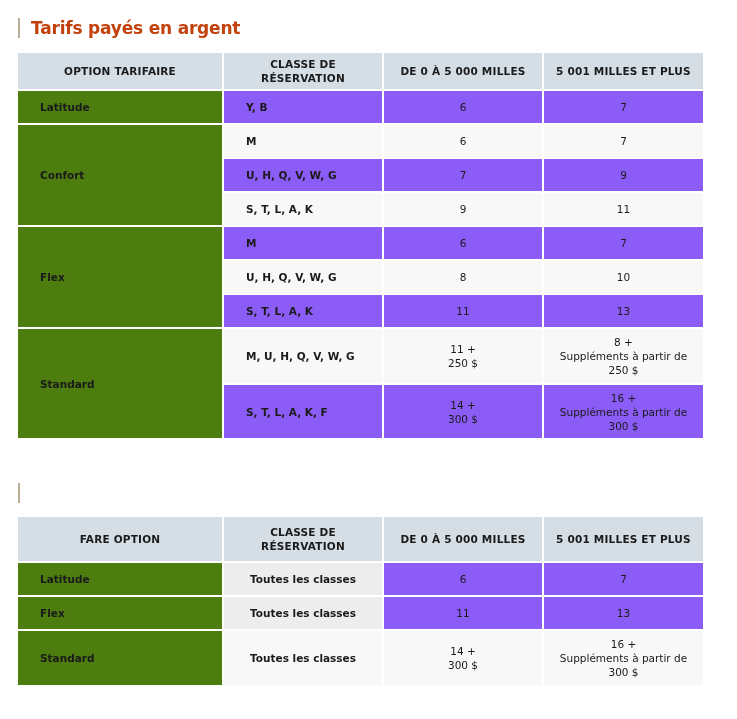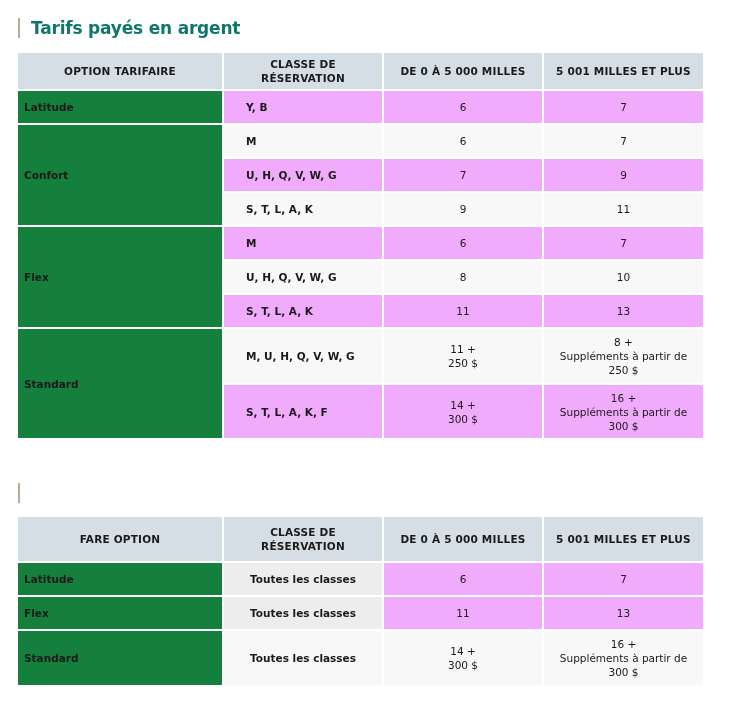--- a/index.html
+++ b/index.html
@@ -1,26 +1,26 @@
 <!DOCTYPE html>
 <html><head>
 <meta charset="utf-8">
 <style>
   html, body { margin: 0; padding: 0; background: #ffffff; }
   body { width: 737px; height: 719px; position: relative; font-family: "DejaVu Sans", "Liberation Sans", sans-serif; color: #1a1a1a; overflow: hidden; }
   .section-title { position: absolute; left: 18px; height: 22px; display: flex; align-items: center; }
   .section-title .bar { width: 2px; height: 20px; background: #b8ab98; margin-right: 11px; }
-  .section-title .txt { font-size: 17px; font-weight: bold; letter-spacing: -0.2px; color: #0f766e; }
+  .section-title .txt { font-size: 17px; font-weight: bold; letter-spacing: -0.2px; color: #c2410c; }
   table { position: absolute; left: 18px; border-collapse: separate; border-spacing: 2px; margin: -2px; table-layout: fixed; }
   th { background: #d5dee5; font-size: 10.5px; font-weight: bold; text-transform: uppercase; color: #1a1a1a; text-align: center; padding: 0 4px; line-height: 14px; letter-spacing: 0.2px; }
   td { font-size: 10.5px; font-weight: normal; padding: 0; line-height: 14px; }
-  td.opt { background: #15803d; font-weight: bold; padding-left: 6px; text-align: left; }
+  td.opt { background: #4d7c0f; font-weight: bold; padding-left: 22px; text-align: left; }
   td.cls { font-weight: bold; padding-left: 22px; text-align: left; }
   td.num { text-align: center; }
-  tr.odd td.cls, tr.odd td.num { background: #f0abfc; }
+  tr.odd td.cls, tr.odd td.num { background: #8b5cf6; }
   tr.even td.cls, tr.even td.num { background: #f8f8f8; }
   .ml { display: block; }
   td.cls2 { font-weight: bold; text-align: center; }
 </style>
 </head>
 <body>
 
 <div class="section-title" style="top:17px;">
   <span class="bar"></span>
   <span class="txt">Tarifs payés en argent</span>

